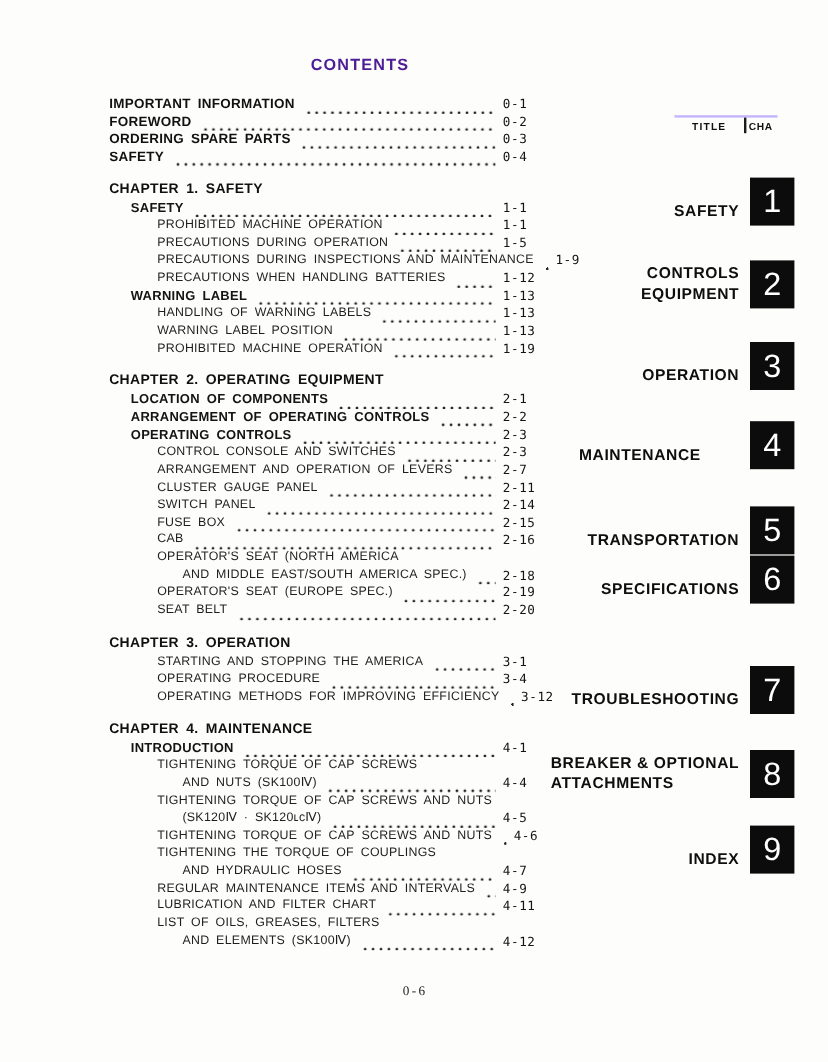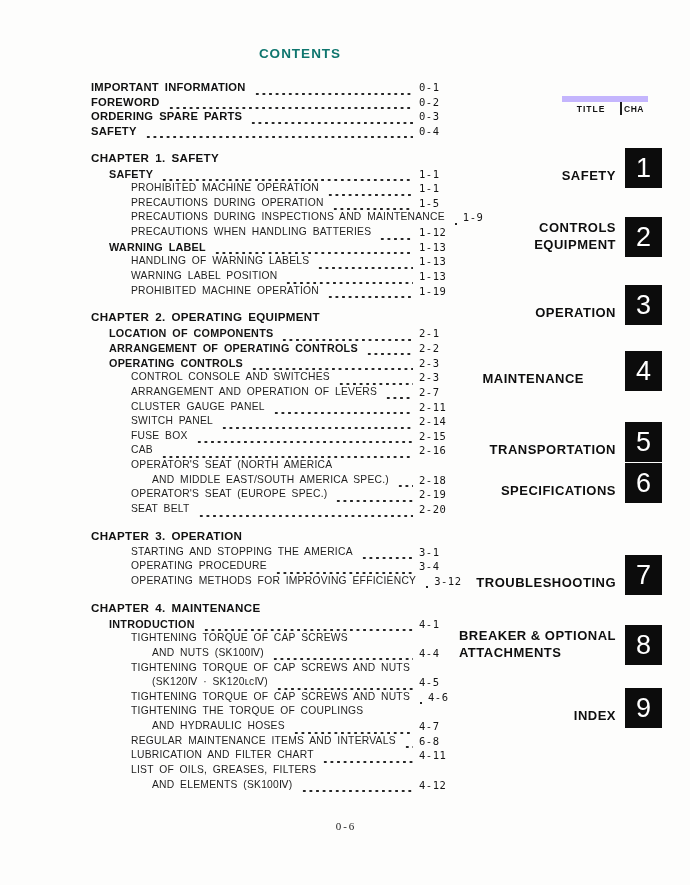--- a/index.html
+++ b/index.html
@@ -3,21 +3,21 @@
 <meta charset="utf-8">
 <style>
   html,body{margin:0;padding:0;background:#e8e8e8;}
   .page{
     position:relative;width:690px;height:885px;background:#fdfdfc;
     font-family:"Liberation Sans","DejaVu Sans",sans-serif;color:#1a1a1a;
     overflow:hidden;margin:0 auto;
   }
   .page-title{
     position:absolute;top:46px;left:0;width:600px;text-align:center;
-    font-size:13.5px;font-weight:700;letter-spacing:1px;color:#0f766e;
+    font-size:13.5px;font-weight:700;letter-spacing:1px;color:#4c1d95;
   }
   
   .toc{
     position:absolute;left:77px;top:80px;width:374px;
     letter-spacing:.25px;word-spacing:2.5px;margin-left:14px;
   }
   .row{display:flex;height:14.65px;line-height:14.65px;white-space:nowrap;}
   .row .lbl{flex:0 0 auto;}
   .row.l0 .lbl{font-weight:700;font-size:11.2px;color:#111;}
   .row.l1{padding-left:18px;}
@@ -36,21 +36,21 @@
     letter-spacing:.5px;
   }
   .section{margin-top:11px;}
   .heading{
     height:16px;line-height:16px;font-weight:700;font-size:11.6px;color:#101010;
     margin-bottom:1px;letter-spacing:.3px;
   }
   
   .sidebar-header{
     position:absolute;top:96px;left:562px;width:86px;
-    border-top:6px solid #c4b5fd;display:flex;align-items:flex-start;
+    border-top:2px solid #c4b5fd;display:flex;align-items:flex-start;
   }
   .sh-title{flex:1;text-align:center;font-size:8.5px;font-weight:700;letter-spacing:1px;padding-top:2px;color:#111;}
   .sh-div{width:2px;height:13px;background:#1c1c1c;flex:0 0 auto;}
   .sh-cha{flex:0 0 24px;font-size:8.5px;font-weight:700;letter-spacing:.5px;padding:2px 0 0 2px;color:#111;}
   .tab{
     position:absolute;right:28px;display:flex;align-items:flex-end;
   }
   .tab.multi{align-items:center;}
   .tab-label{
     font-weight:700;font-size:13px;letter-spacing:.5px;color:#0e0e0e;
@@ -306,21 +306,21 @@
 
   <div class="row l3">
     <span class="lbl">AND HYDRAULIC HOSES</span>
     <span class="lead"></span>
     <span class="pg">4-7</span>
   </div>
 
   <div class="row l2">
     <span class="lbl">REGULAR MAINTENANCE ITEMS AND INTERVALS</span>
     <span class="lead"></span>
-    <span class="pg">6-8</span>
+    <span class="pg">4-9</span>
   </div>
 
   <div class="row l2">
     <span class="lbl">LUBRICATION AND FILTER CHART</span>
     <span class="lead"></span>
     <span class="pg">4-11</span>
   </div>
 
   <div class="row l2 no-page">
     <span class="lbl">LIST OF OILS, GREASES, FILTERS</span>

